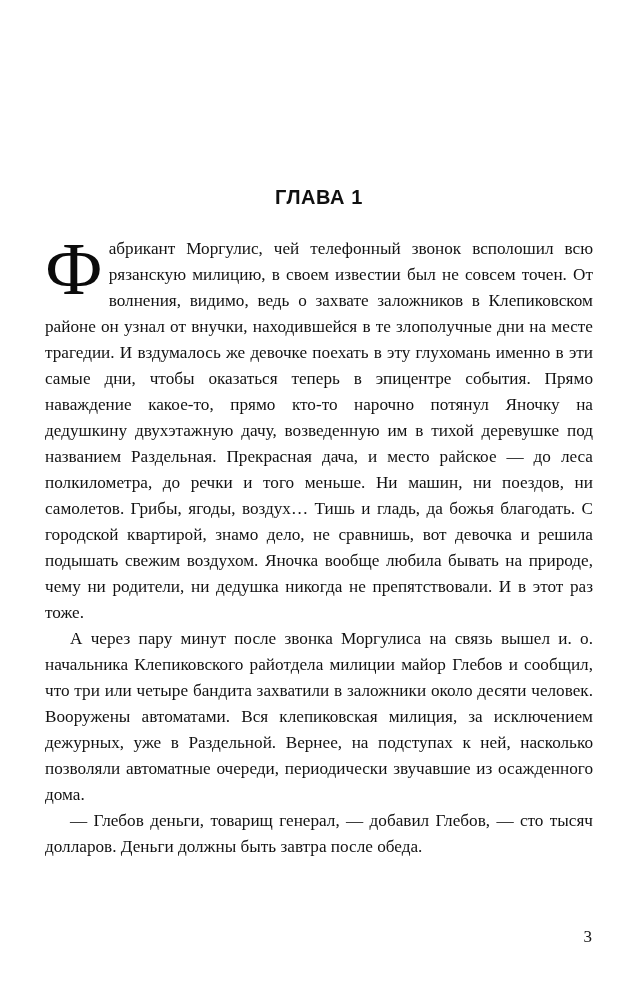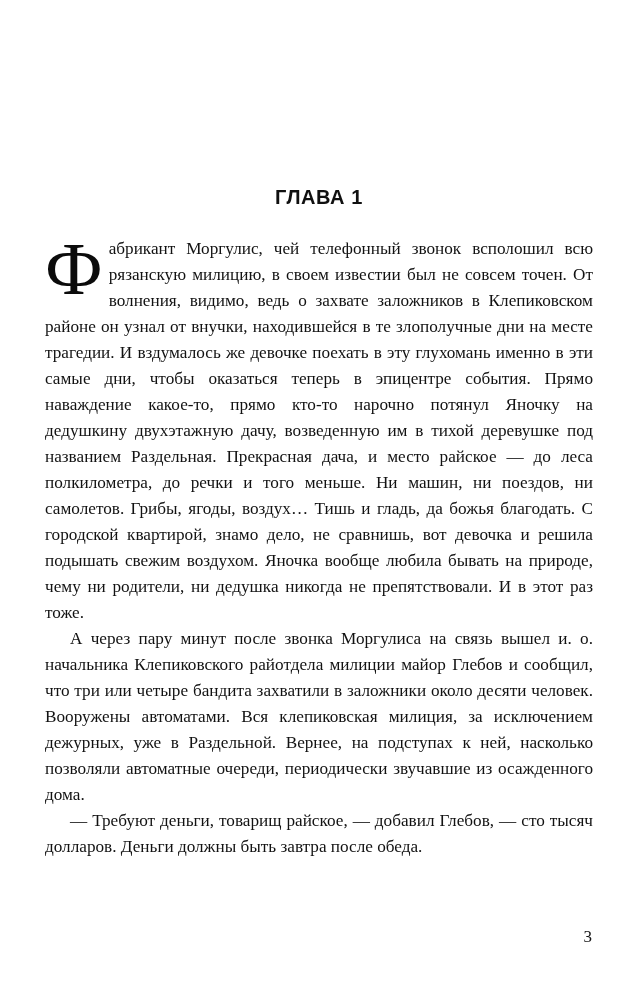--- a/index.html
+++ b/index.html
@@ -88,20 +88,20 @@
 
     <h1 class="chapter-title">ГЛАВА 1</h1>
 
     <div class="body-text">
 
       <p class="para-lead"><span class="dropcap">Ф</span><span>абрикант Моргулис, чей телефонный звонок всполошил всю рязанскую милицию, в своем известии был не совсем точен. От волнения, видимо, ведь о захвате заложников в Клепиковском районе он узнал от внучки, находившейся в те злополучные дни на месте трагедии. И вздумалось же девочке поехать в эту глухомань именно в эти самые дни, чтобы оказаться теперь в эпицентре события. Прямо наваждение какое-то, прямо кто-то нарочно потянул Яночку на дедушкину двухэтажную дачу, возведенную им в тихой деревушке под названием Раздельная. Прекрасная дача, и место райское — до леса полкилометра, до речки и того меньше. Ни машин, ни поездов, ни самолетов. Грибы, ягоды, воздух… Тишь и гладь, да божья благодать. С городской квартирой, знамо дело, не сравнишь, вот девочка и решила подышать свежим воздухом. Яночка вообще любила бывать на природе, чему ни родители, ни дедушка никогда не препятствовали. И в этот раз тоже.</span></p>
 
 
       <p><span>А через пару минут после звонка Моргулиса на связь вышел и. о. начальника Клепиковского райотдела милиции майор Глебов и сообщил, что три или четыре бандита захватили в заложники около десяти человек. Вооружены автоматами. Вся клепиковская милиция, за исключением дежурных, уже в Раздельной. Вернее, на подступах к ней, насколько позволяли автоматные очереди, периодически звучавшие из осажденного дома.</span></p>
 
-      <p><span>— Требуют деньги, товарищ райское, — добавил Глебов, — сто тысяч долларов. Деньги должны быть завтра после обеда.</span></p>
+      <p><span>— Глебов деньги, товарищ генерал, — добавил Глебов, — сто тысяч долларов. Деньги должны быть завтра после обеда.</span></p>
 
     </div>
   </div>
 
   <div class="page-number">3</div>
 
 </div>
 
 </body></html>

